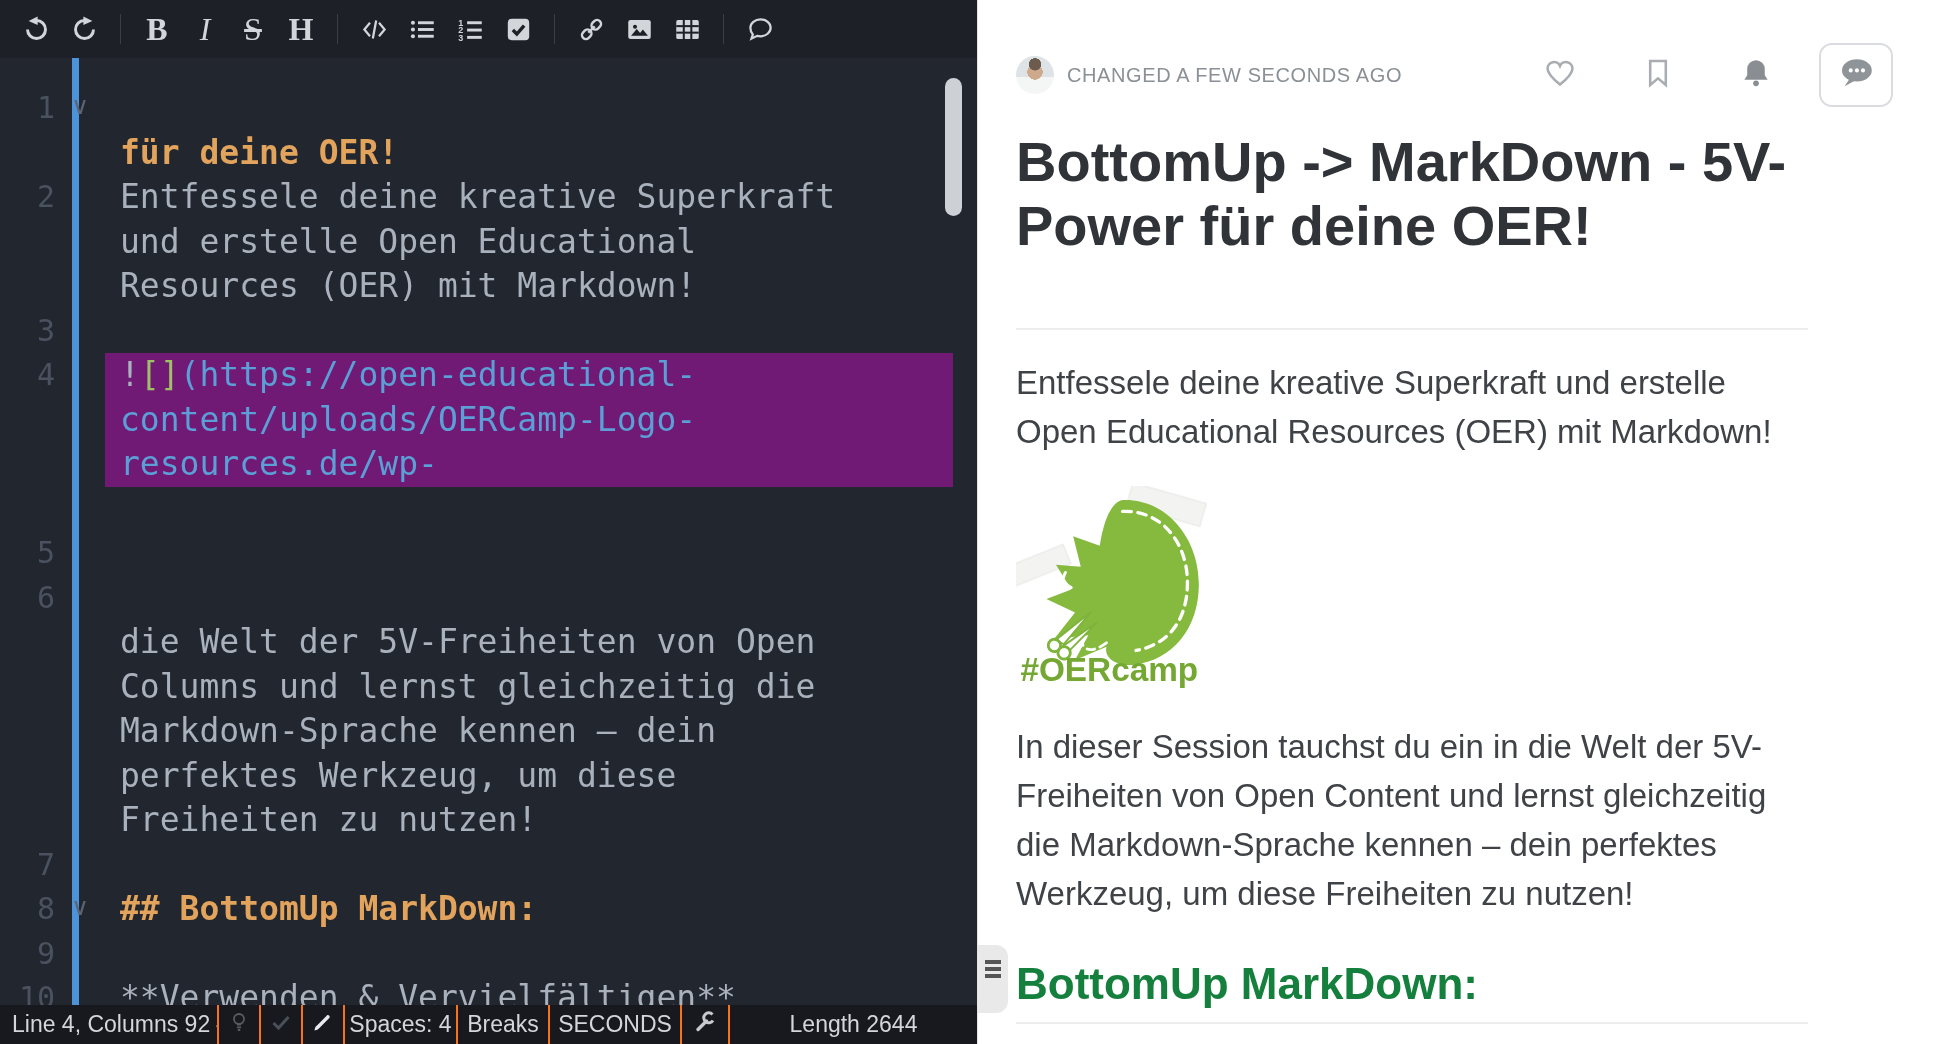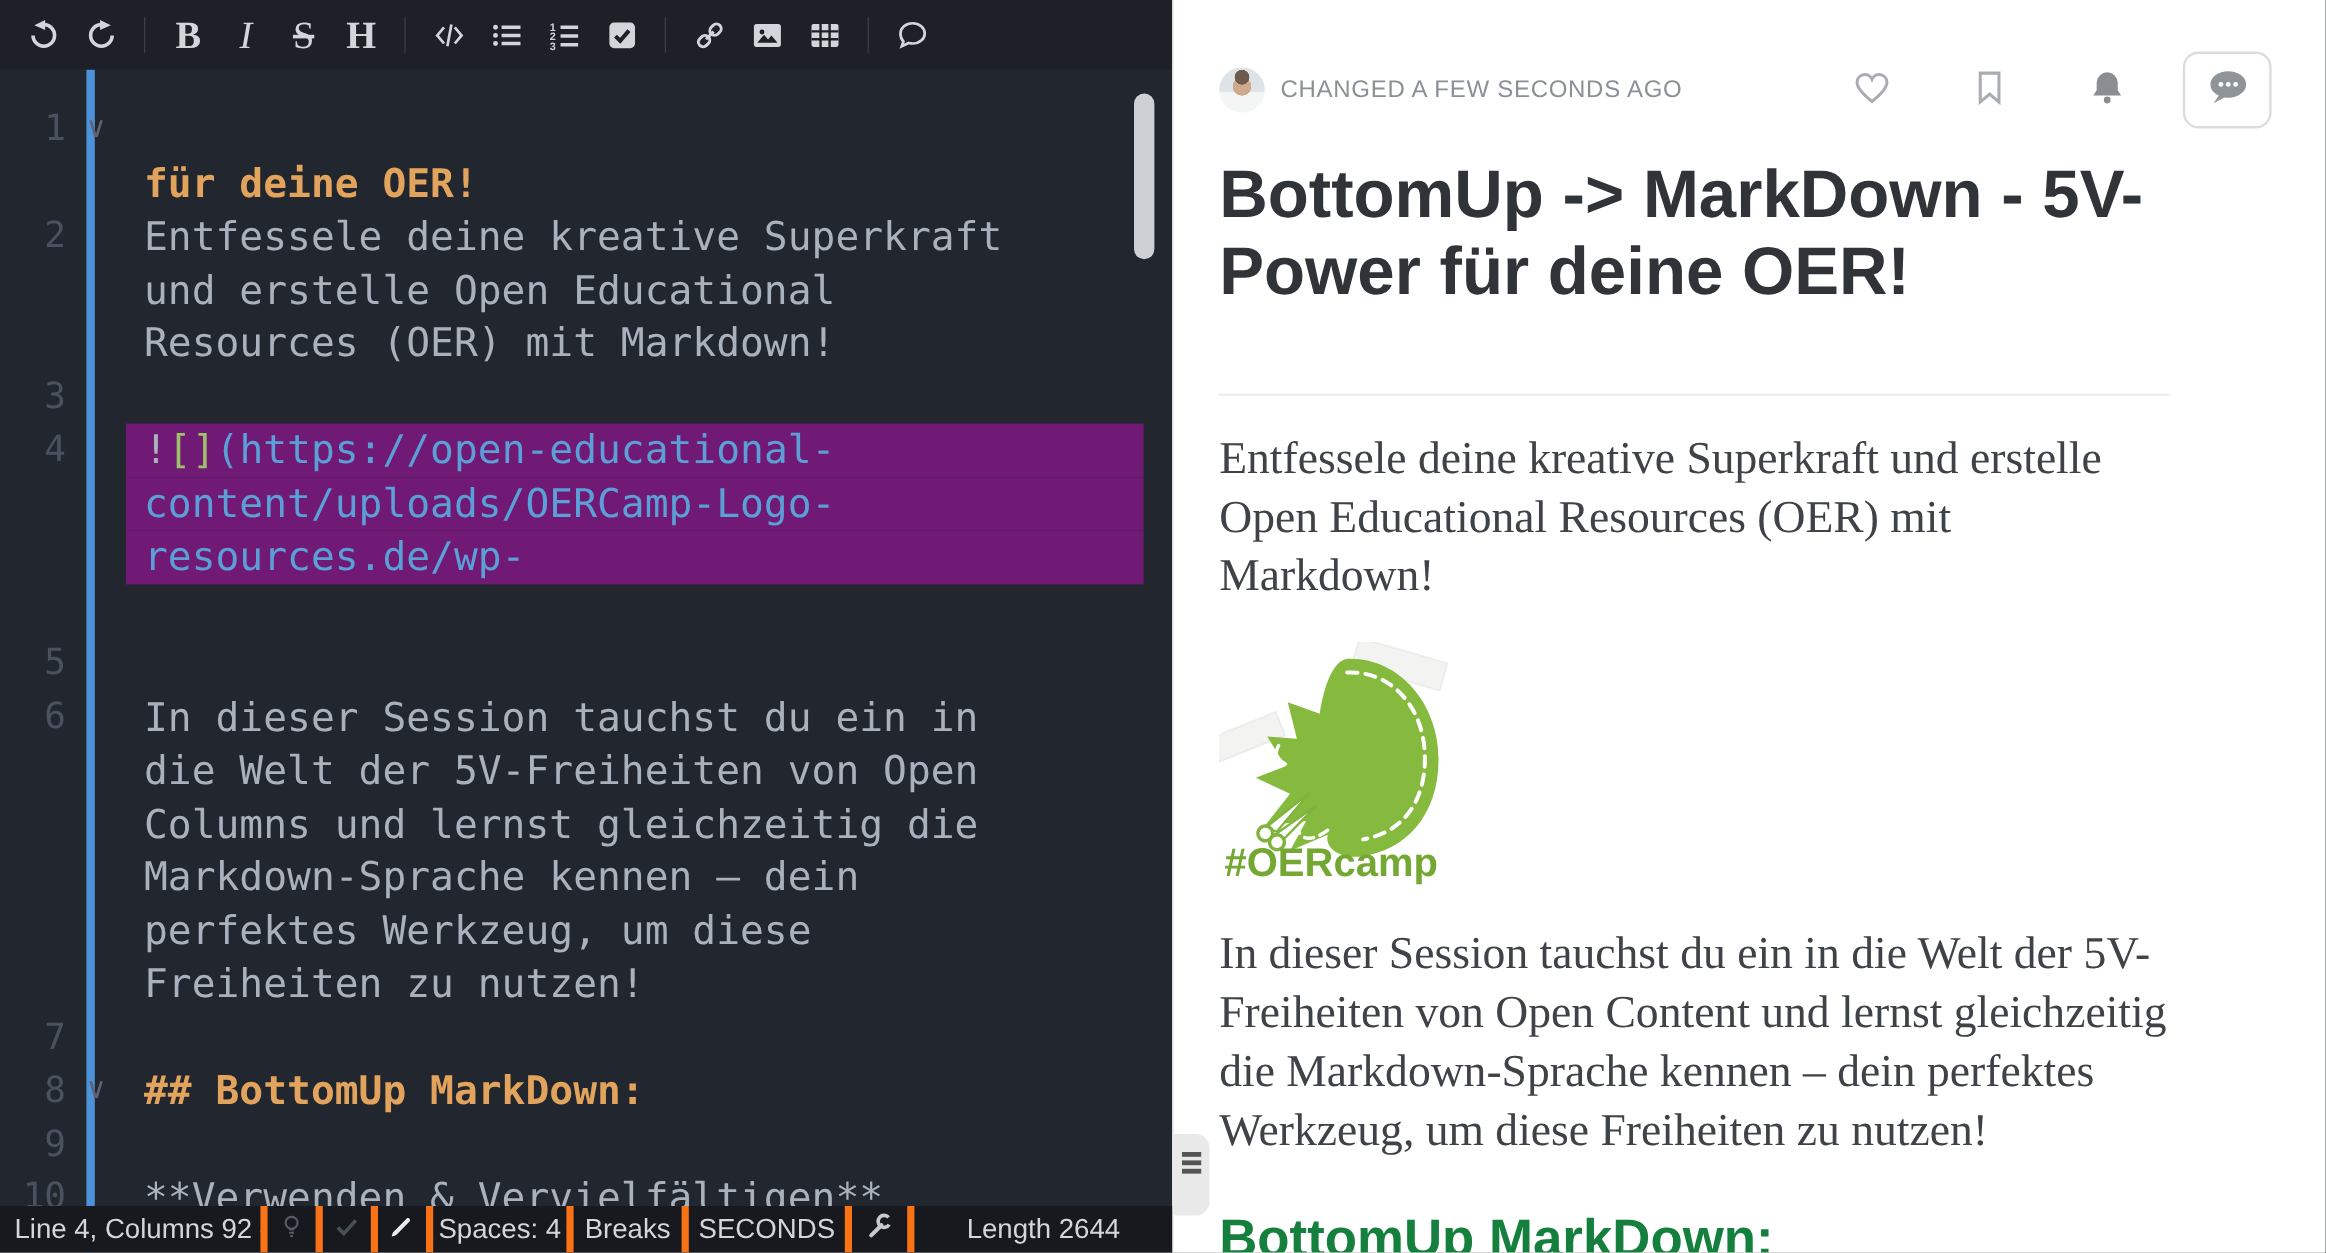--- a/index.html
+++ b/index.html
@@ -35,21 +35,21 @@
   .c-text{color:#a9b1bd;}
   .c-link{color:#5b9fd6;}
   .c-green{color:#9ec068;}
   .cursor{display:inline-block;width:4px;height:36px;background:#5fb0f5;vertical-align:-7px;}
 
   .ed-scrollbar{position:absolute;right:15px;top:78px;width:17px;height:138px;
                 background:#cdd0d4;border-radius:9px;z-index:3;}
 
   .status{position:absolute;left:0;bottom:0;width:100%;height:39px;background:#17191e;
           display:flex;align-items:stretch;z-index:4;color:#d4d6d9;font-size:23px;}
-  .st-cell{display:flex;align-items:center;justify-content:center;border-left:6px solid #f97316;
+  .st-cell{display:flex;align-items:center;justify-content:center;border-left:2px solid #f97316;
            white-space:nowrap;overflow:hidden;cursor:pointer;}
   .st-cell:first-child{border-left:none;justify-content:flex-start;padding-left:12px;}
   .st-cursor{width:205px;flex:none;}
   .st-ic{width:40px;flex:none;}
   .st-ic svg{width:24px;height:24px;}
   .st-spaces{width:111px;flex:none;}
   .st-breaks{width:90px;flex:none;}
   .st-keymap{width:130px;flex:none;}
   .st-wrench{width:46px;flex:none;}
   .st-length{flex:1;}
@@ -76,21 +76,21 @@
   .bell-btn{color:#8a8e93;}
   .comment-btn{margin-left:46px;width:74px;height:64px;border:2px solid #dadcdf;border-radius:13px;
                display:flex;align-items:center;justify-content:center;color:#8f9499;cursor:pointer;
                box-sizing:border-box;background:#fff;}
   .comment-btn svg{width:42px;height:42px;}
 
   .article{width:792px;color:#3f4246;}
   .pv-h1{margin:22px 0 0;font-size:56px;line-height:64px;font-weight:bold;color:#303337;}
   .hr{border:none;border-top:2px solid #ececec;margin:0;}
   .hr1{margin-top:70px;}
-  .pv-p{font-size:38px;line-height:49px;margin:28px 0 0;font-family:Liberation Serif, serif;}
+  .pv-p{font-size:33px;line-height:49px;margin:28px 0 0;}
   .logo-wrap{margin-top:30px;width:200px;}
   .logo-wrap svg{width:200px;height:208px;display:block;}
   .pv-h2{margin:40px 0 0;font-size:44px;line-height:52px;font-weight:bold;color:#15803d;}
   .hr2{margin-top:12px;}
 
   .drag-handle{position:absolute;left:0;top:945px;width:30px;height:68px;background:#e9e9e9;
                border-radius:0 12px 12px 0;cursor:pointer;z-index:5;}
   .drag-handle i{position:absolute;left:7px;width:16px;height:3.5px;background:#555;display:block;}
   .drag-handle i:nth-child(1){top:15px;}
   .drag-handle i:nth-child(2){top:22px;}
@@ -241,21 +241,21 @@
           <div class="ed-row"><div class="gut"></div><div class="fold"></div><div class="code"><span class="c-head">für deine OER!</span></div></div>
           <div class="ed-row"><div class="gut">2</div><div class="fold"></div><div class="code"><span class="c-text">Entfessele deine kreative Superkraft</span></div></div>
           <div class="ed-row"><div class="gut"></div><div class="fold"></div><div class="code"><span class="c-text">und erstelle Open Educational</span></div></div>
           <div class="ed-row"><div class="gut"></div><div class="fold"></div><div class="code"><span class="c-text">Resources (OER) mit Markdown!</span></div></div>
           <div class="ed-row"><div class="gut">3</div><div class="fold"></div><div class="code"></div></div>
           <div class="ed-row active"><div class="gut">4</div><div class="fold"></div><div class="code"><span class="c-text">!</span><span class="c-green">[]</span><span class="c-link">(https://open-educational-</span></div></div>
           <div class="ed-row active"><div class="gut"></div><div class="fold"></div><div class="code"><span class="c-link">content/uploads/OERCamp-Logo-</span></div></div>
           <div class="ed-row active"><div class="gut"></div><div class="fold"></div><div class="code"><span class="c-link">resources.de/wp-</span></div></div>
           <div class="ed-row active"><div class="gut"></div><div class="fold"></div></div>
           <div class="ed-row"><div class="gut">5</div><div class="fold"></div><div class="code"></div></div>
-          <div class="ed-row"><div class="gut">6</div><div class="fold"></div><div class="code"><span class="c-text">In dieser Session tauchst du ein in</span></div></div>
+          <div class="ed-row"><div class="gut">6</div><div class="fold"></div></div>
           <div class="ed-row"><div class="gut"></div><div class="fold"></div><div class="code"><span class="c-text">die Welt der 5V-Freiheiten von Open</span></div></div>
           <div class="ed-row"><div class="gut"></div><div class="fold"></div><div class="code"><span class="c-text">Columns und lernst gleichzeitig die</span></div></div>
           <div class="ed-row"><div class="gut"></div><div class="fold"></div><div class="code"><span class="c-text">Markdown-Sprache kennen – dein</span></div></div>
           <div class="ed-row"><div class="gut"></div><div class="fold"></div><div class="code"><span class="c-text">perfektes Werkzeug, um diese</span></div></div>
           <div class="ed-row"><div class="gut"></div><div class="fold"></div><div class="code"><span class="c-text">Freiheiten zu nutzen!</span></div></div>
           <div class="ed-row"><div class="gut">7</div><div class="fold"></div><div class="code"></div></div>
           <div class="ed-row"><div class="gut">8</div><div class="fold">∨</div><div class="code"><span class="c-head">## BottomUp MarkDown:</span></div></div>
           <div class="ed-row"><div class="gut">9</div><div class="fold"></div><div class="code"></div></div>
           <div class="ed-row"><div class="gut">10</div><div class="fold"></div><div class="code"><span class="c-text">**Verwenden &amp; Vervielfältigen**</span></div></div>
         </div>

